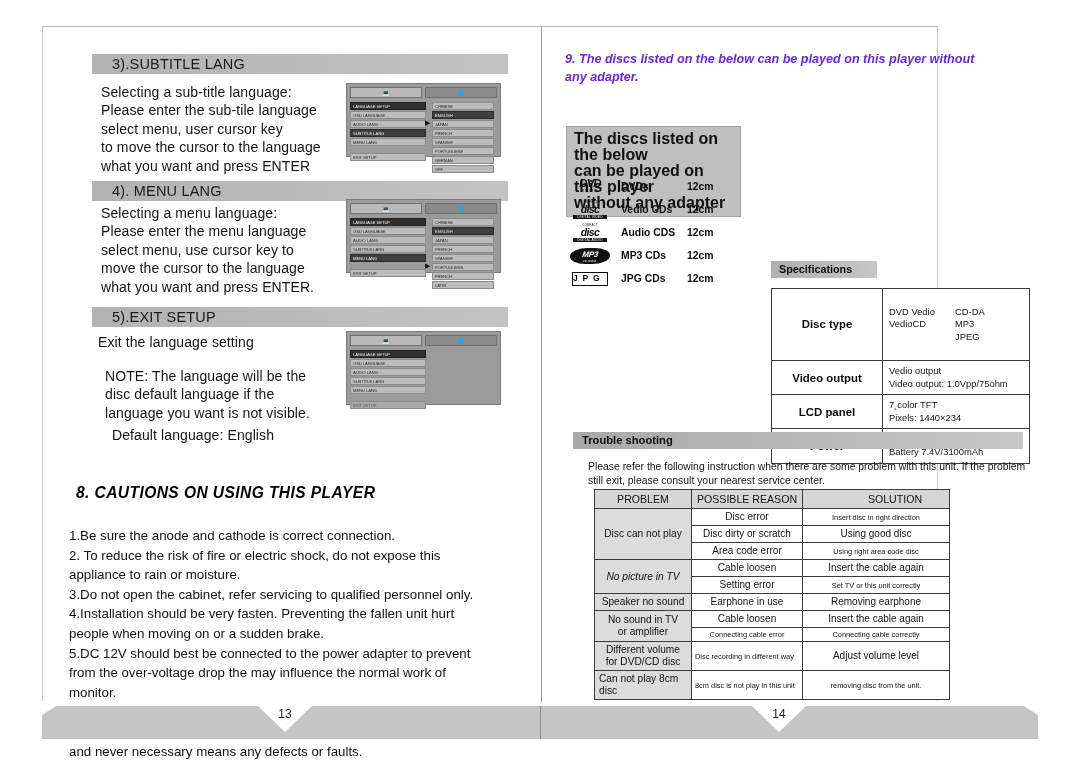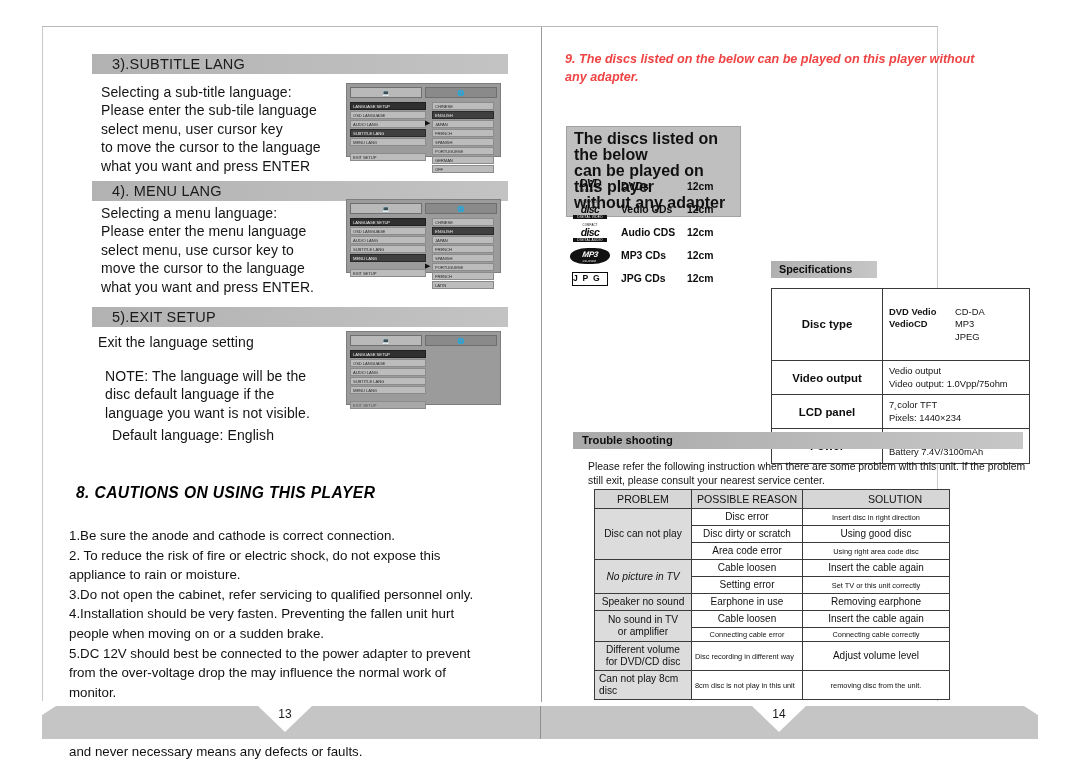--- a/index.html
+++ b/index.html
@@ -171,21 +171,21 @@
     position: absolute;
     font-size: 7px; color: #111; line-height: 1;
   }
 
   
   .num-para {
     position: absolute;
     font-size: 12.6px;
     font-weight: bold;
     font-style: italic;
-    color: #ef4444;
+    color: #6d28d9;
     line-height: 17.5px;
     white-space: pre-line;
   }
   .callout {
     position: absolute;
     background: #bfbfbf;
     border: 1px solid #a2a2a2;
     box-sizing: border-box;
     font-size: 16px;
     font-weight: bold;
@@ -295,21 +295,21 @@
   }
   table.spec td.k {
     font-size: 11.4px; font-weight: bold; text-align: center;
     color: #0d0d0d; width: 98px;
   }
   table.spec td.v {
     font-size: 9.4px; color: #141414; line-height: 12.6px;
     white-space: pre-line; width: 134px;
   }
   .spec-twocol { display: flex; }
-  .spec-twocol > div:first-child { width: 66px; font-weight: bold; }
+  .spec-twocol > div:first-child { width: 66px; }
 
   
   .ts-head {
     position: absolute;
     background: linear-gradient(to right, #a9a9a9, #c7c7c7);
     height: 17px;
     font-size: 11.2px; font-weight: bold; color: #0d0d0d;
     line-height: 17px; padding-left: 9px;
     box-sizing: border-box;
   }

